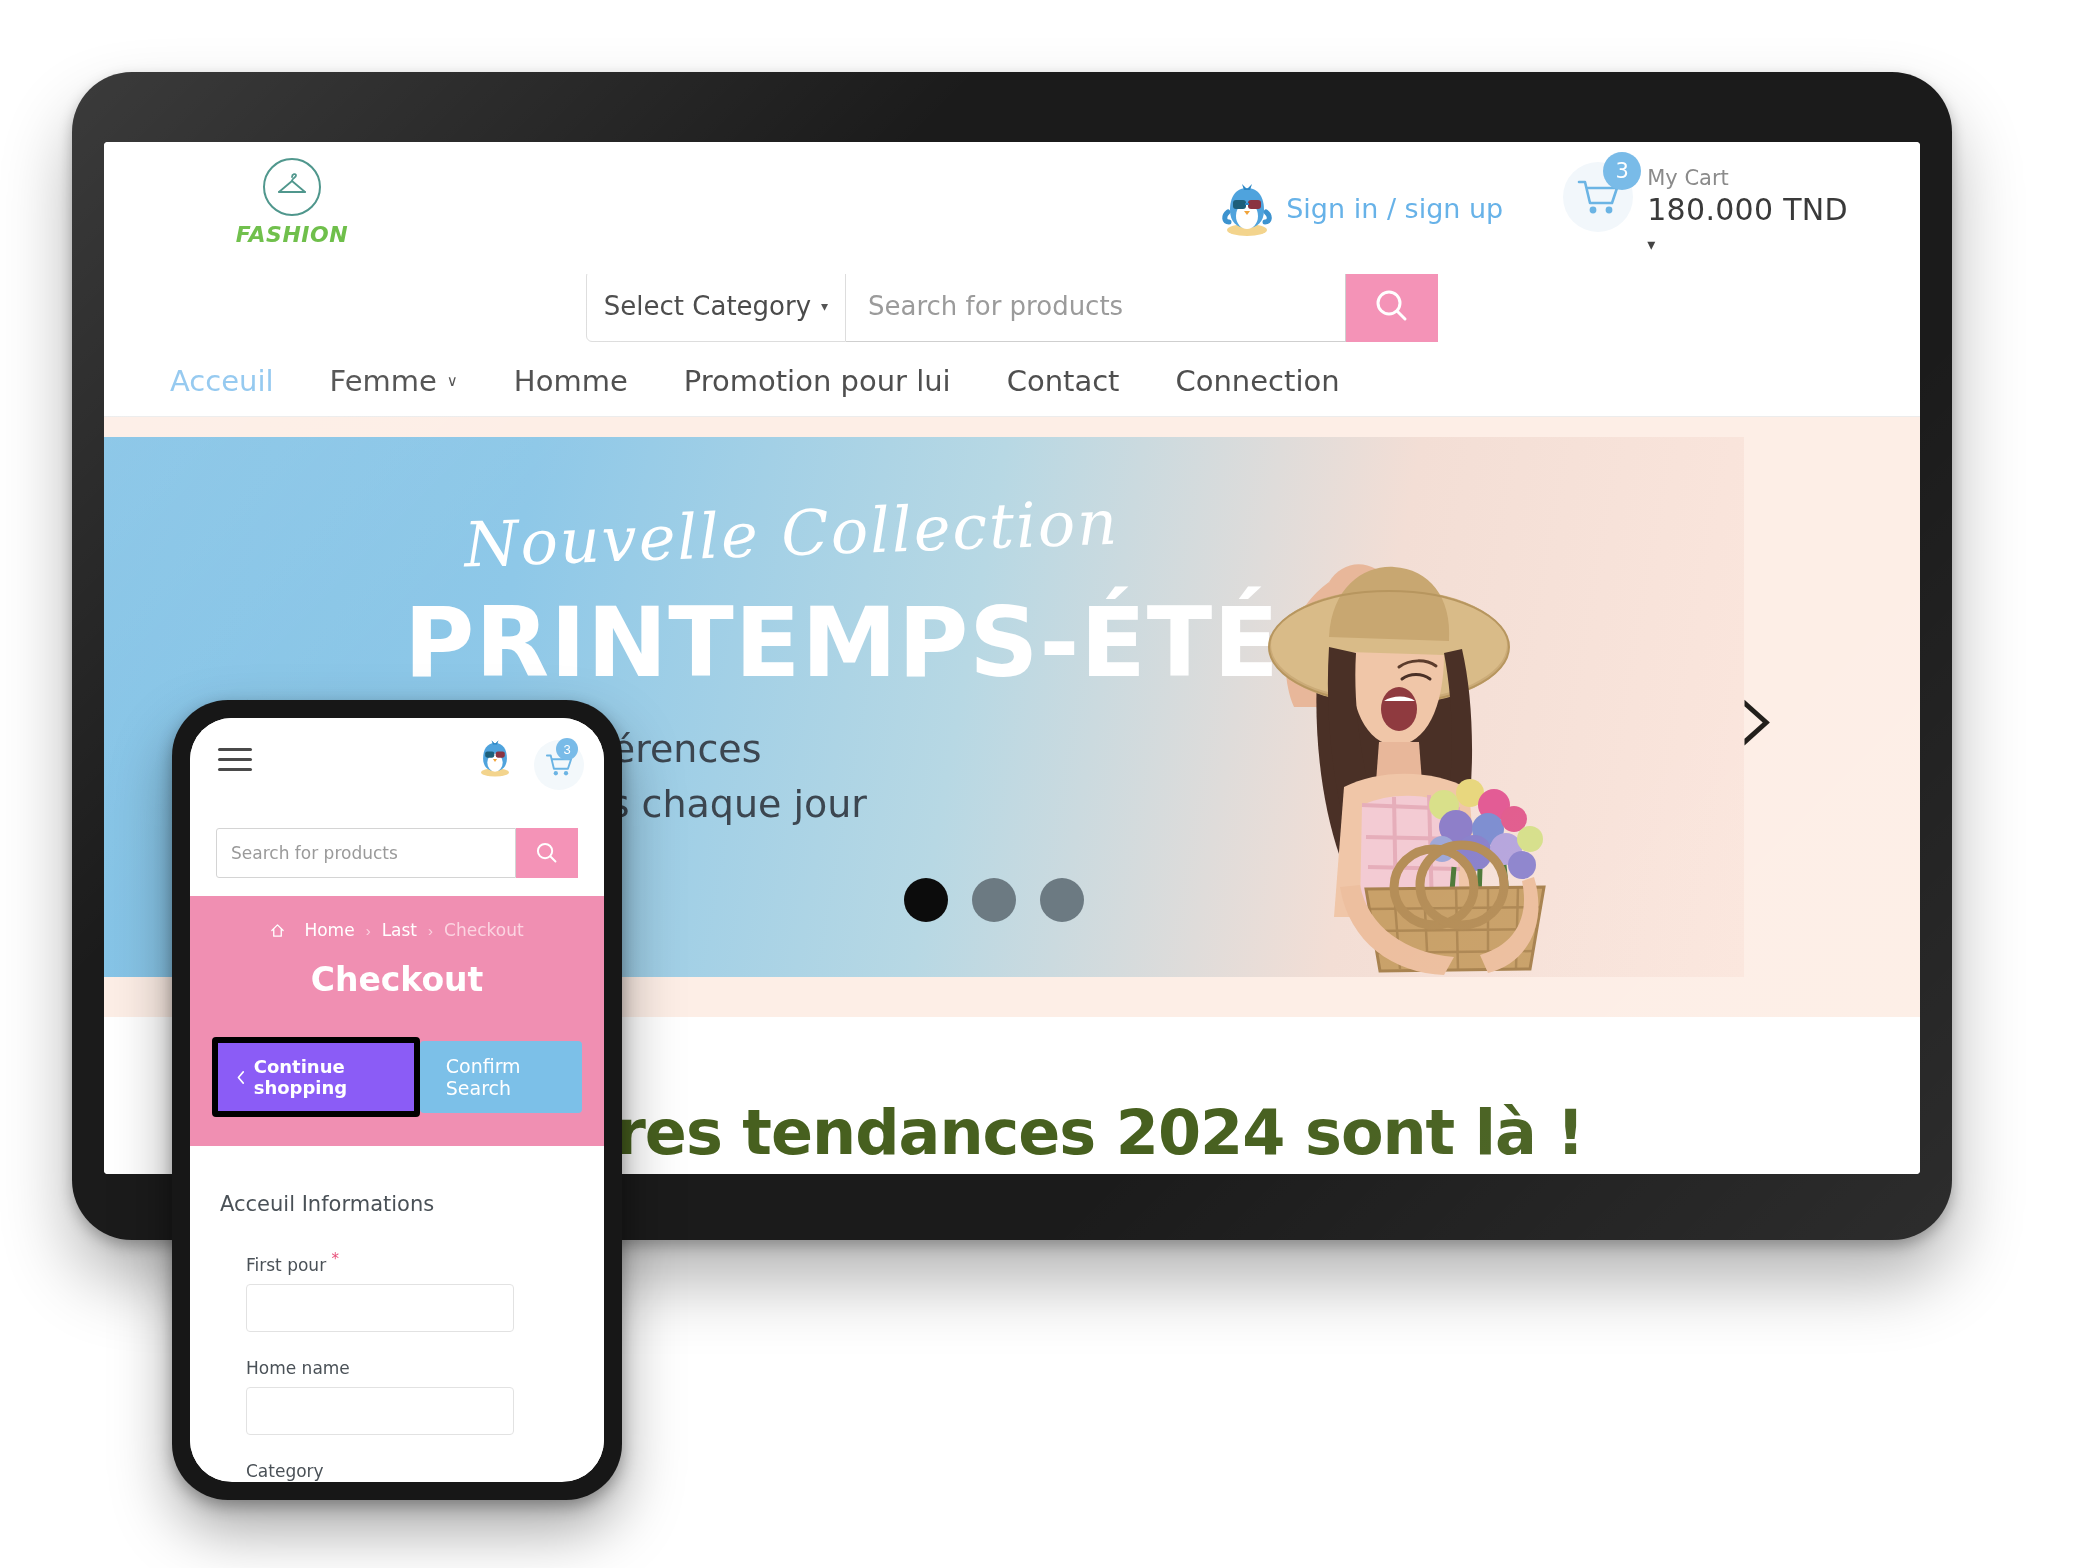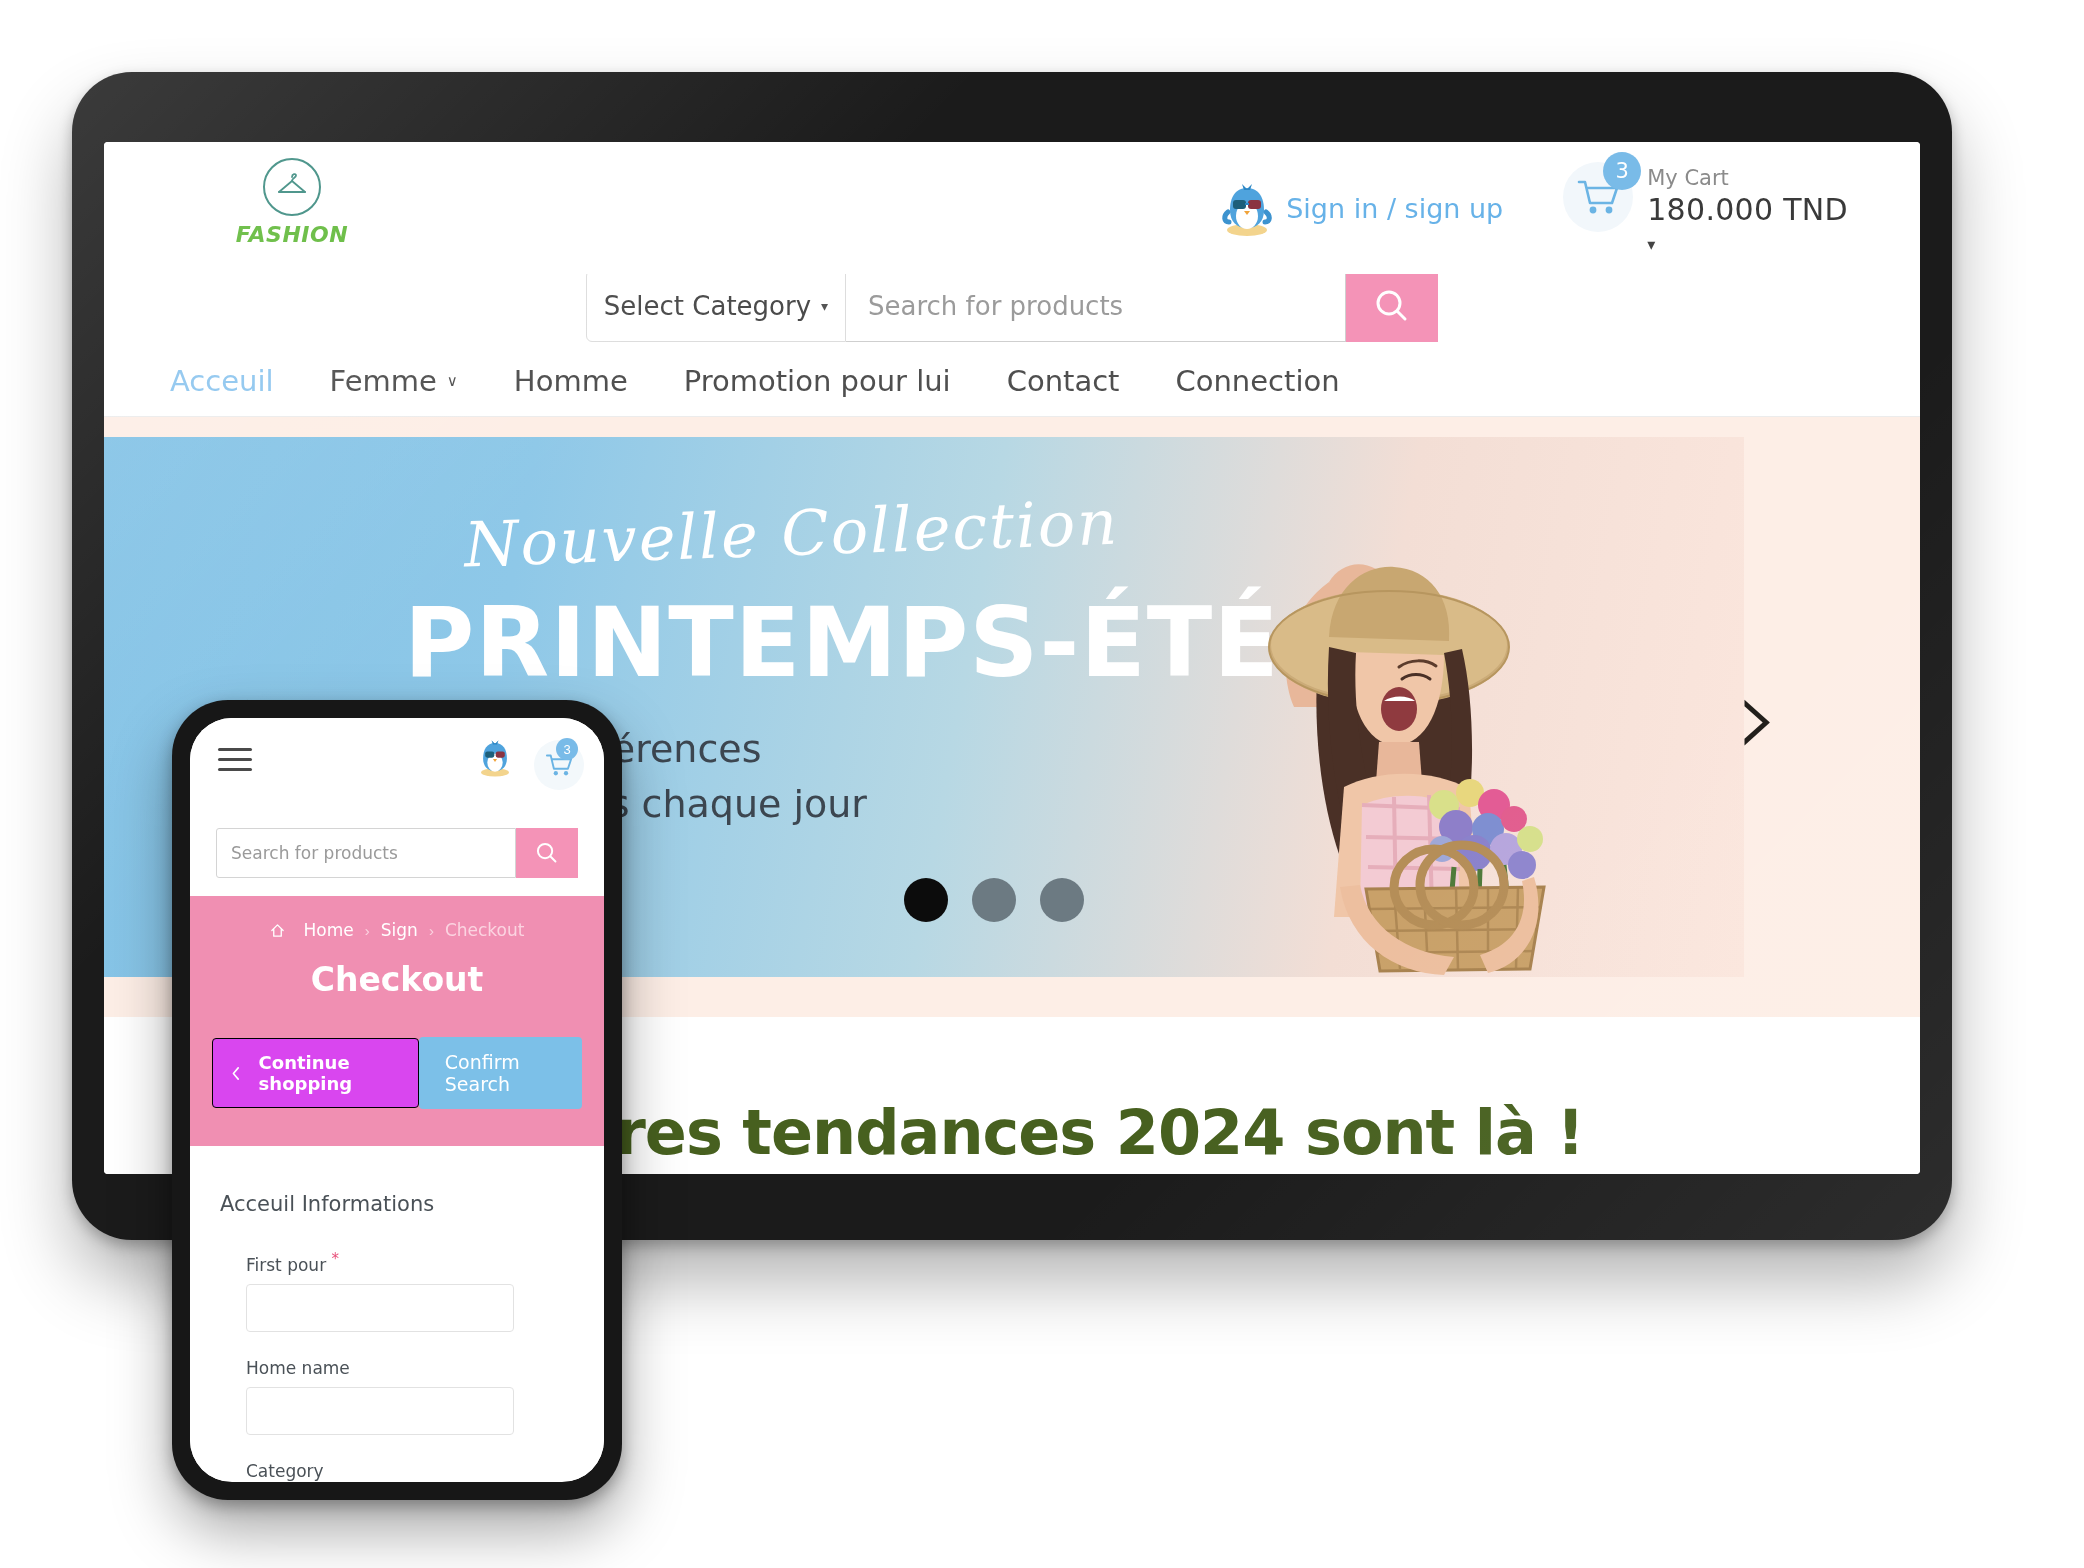--- a/index.html
+++ b/index.html
@@ -172,22 +172,22 @@
   .ph-crumbs{ display:flex; align-items:center; justify-content:center; gap:11px; font-size:17px; }
   .crumb{ color:#ffffff; font-family:"DejaVu Sans", sans-serif; display:flex; align-items:center; gap:19px;}
   .crumb.muted{ color:#fbd4e1; }
   .crumb-sep{ color:#fbd4e1; font-size:15px; }
   .ph-title{
     text-align:center; margin-top:20px; color:#fff; font-size:33px; font-weight:bold;
     font-family:"DejaVu Sans", sans-serif;
   }
   .ph-actions{ display:flex; align-items:center; justify-content:space-between; padding:0 22px; margin-top:38px; }
   .btn-continue{
-    border:1px solid #000000; background:#d946ef; color:#ffffff; font-size:18px;
-    padding:13px 18px; border-radius:4px; display:flex; align-items:center; gap:18px;
+    border:6px solid #000000; background:#8b5cf6; color:#ffffff; font-size:18px;
+    padding:13px 18px; border-radius:4px; display:flex; align-items:center; gap:8px;
     font-family:"DejaVu Sans", sans-serif; font-weight:bold; cursor:pointer;
   }
   .btn-confirm{
     background:#7cc0e8; color:#fff; font-size:19px; padding:14px 26px; border:none; border-radius:4px;
     font-family:"DejaVu Sans", sans-serif; cursor:pointer;
   }
 
   .ph-form{ background:#fff; padding:46px 30px 0 30px; }
   .form-heading{ font-size:21px; color:#4a5157; font-family:"DejaVu Sans", sans-serif; margin-bottom:34px; }
   .field{ margin:0 0 26px 26px; }
@@ -431,21 +431,21 @@
 
       <div class="ph-hero">
         <div class="ph-crumbs">
           <span class="crumb">
             <svg width="15" height="15" viewBox="0 0 16 16">
               <path d="M8 2 L14 8 M8 2 L2 8 M4 7 L4 14 L12 14 L12 7" fill="none" stroke="#ffffff" stroke-width="1.4" stroke-linecap="round" stroke-linejoin="round"></path>
             </svg>
             <span>Home</span>
           </span>
           <span class="crumb-sep">›</span>
-          <span class="crumb">Sign</span>
+          <span class="crumb">Last</span>
           <span class="crumb-sep">›</span>
           <span class="crumb muted">Checkout</span>
         </div>
 
         <div class="ph-title">Checkout</div>
 
         <div class="ph-actions">
           <div class="btn-continue">
             <svg width="13" height="17" viewBox="0 0 12 18">
               <path d="M9 2 L3 9 L9 16" fill="none" stroke="#ffffff" stroke-width="2" stroke-linecap="round" stroke-linejoin="round"></path>

